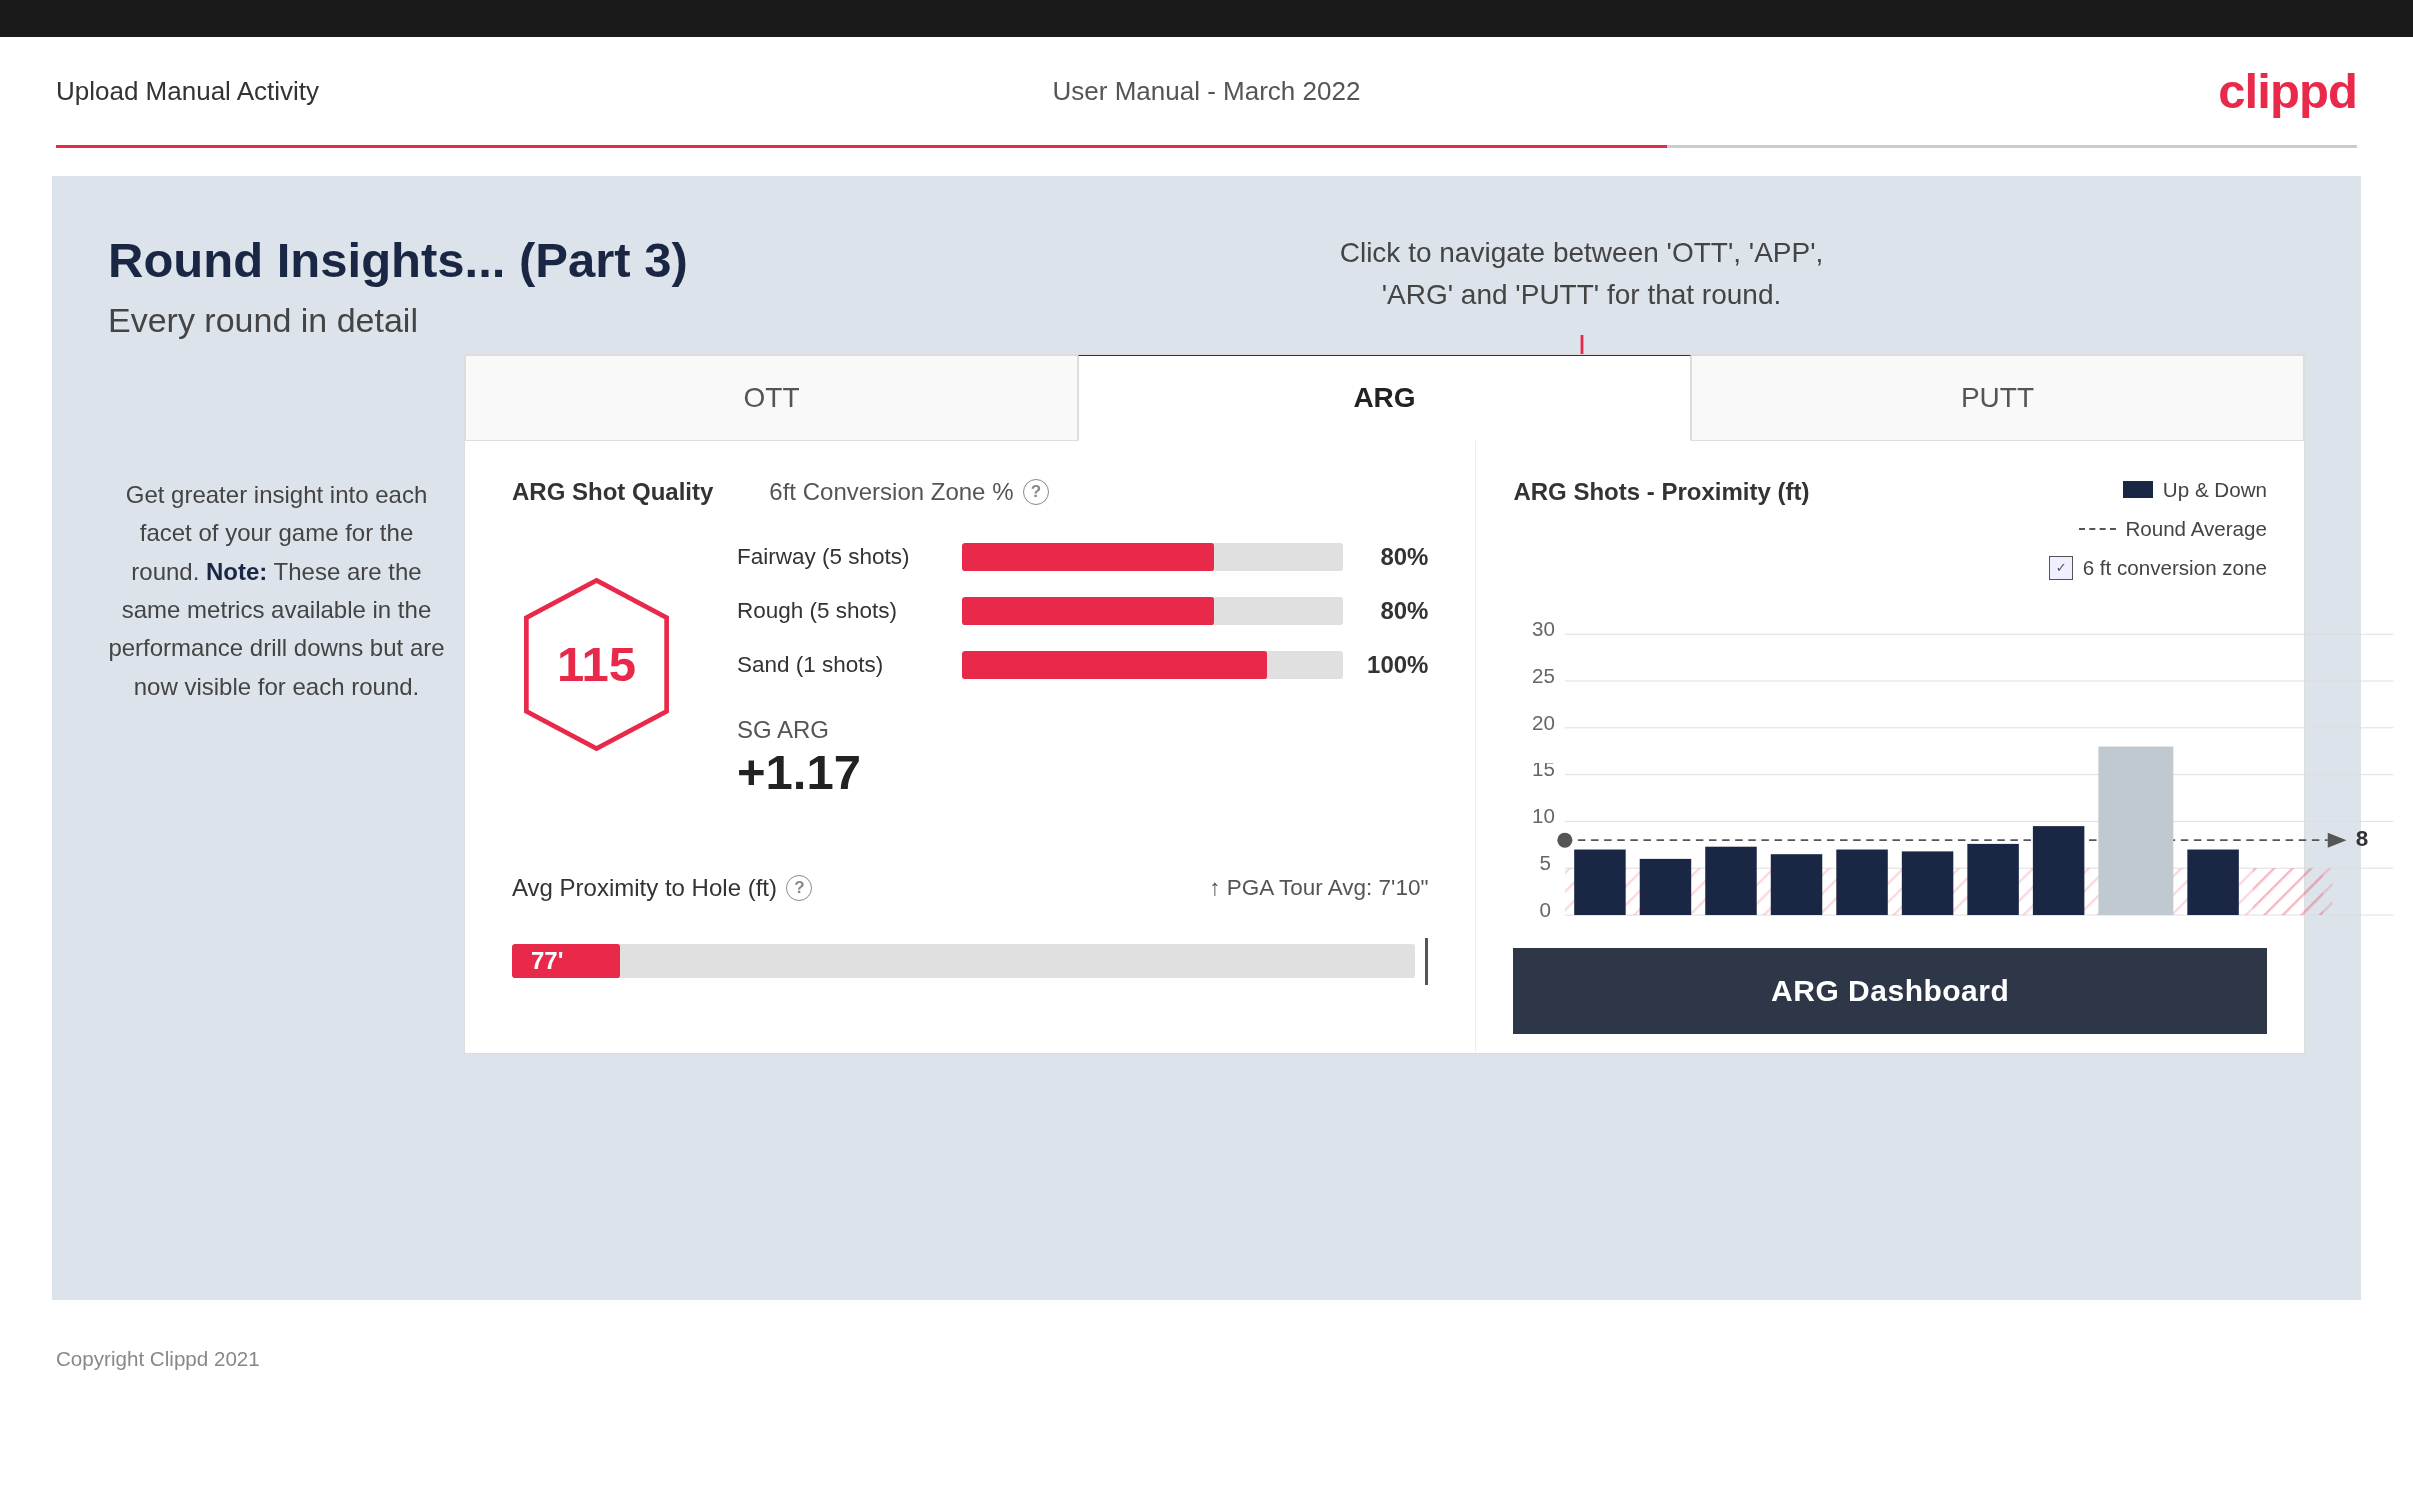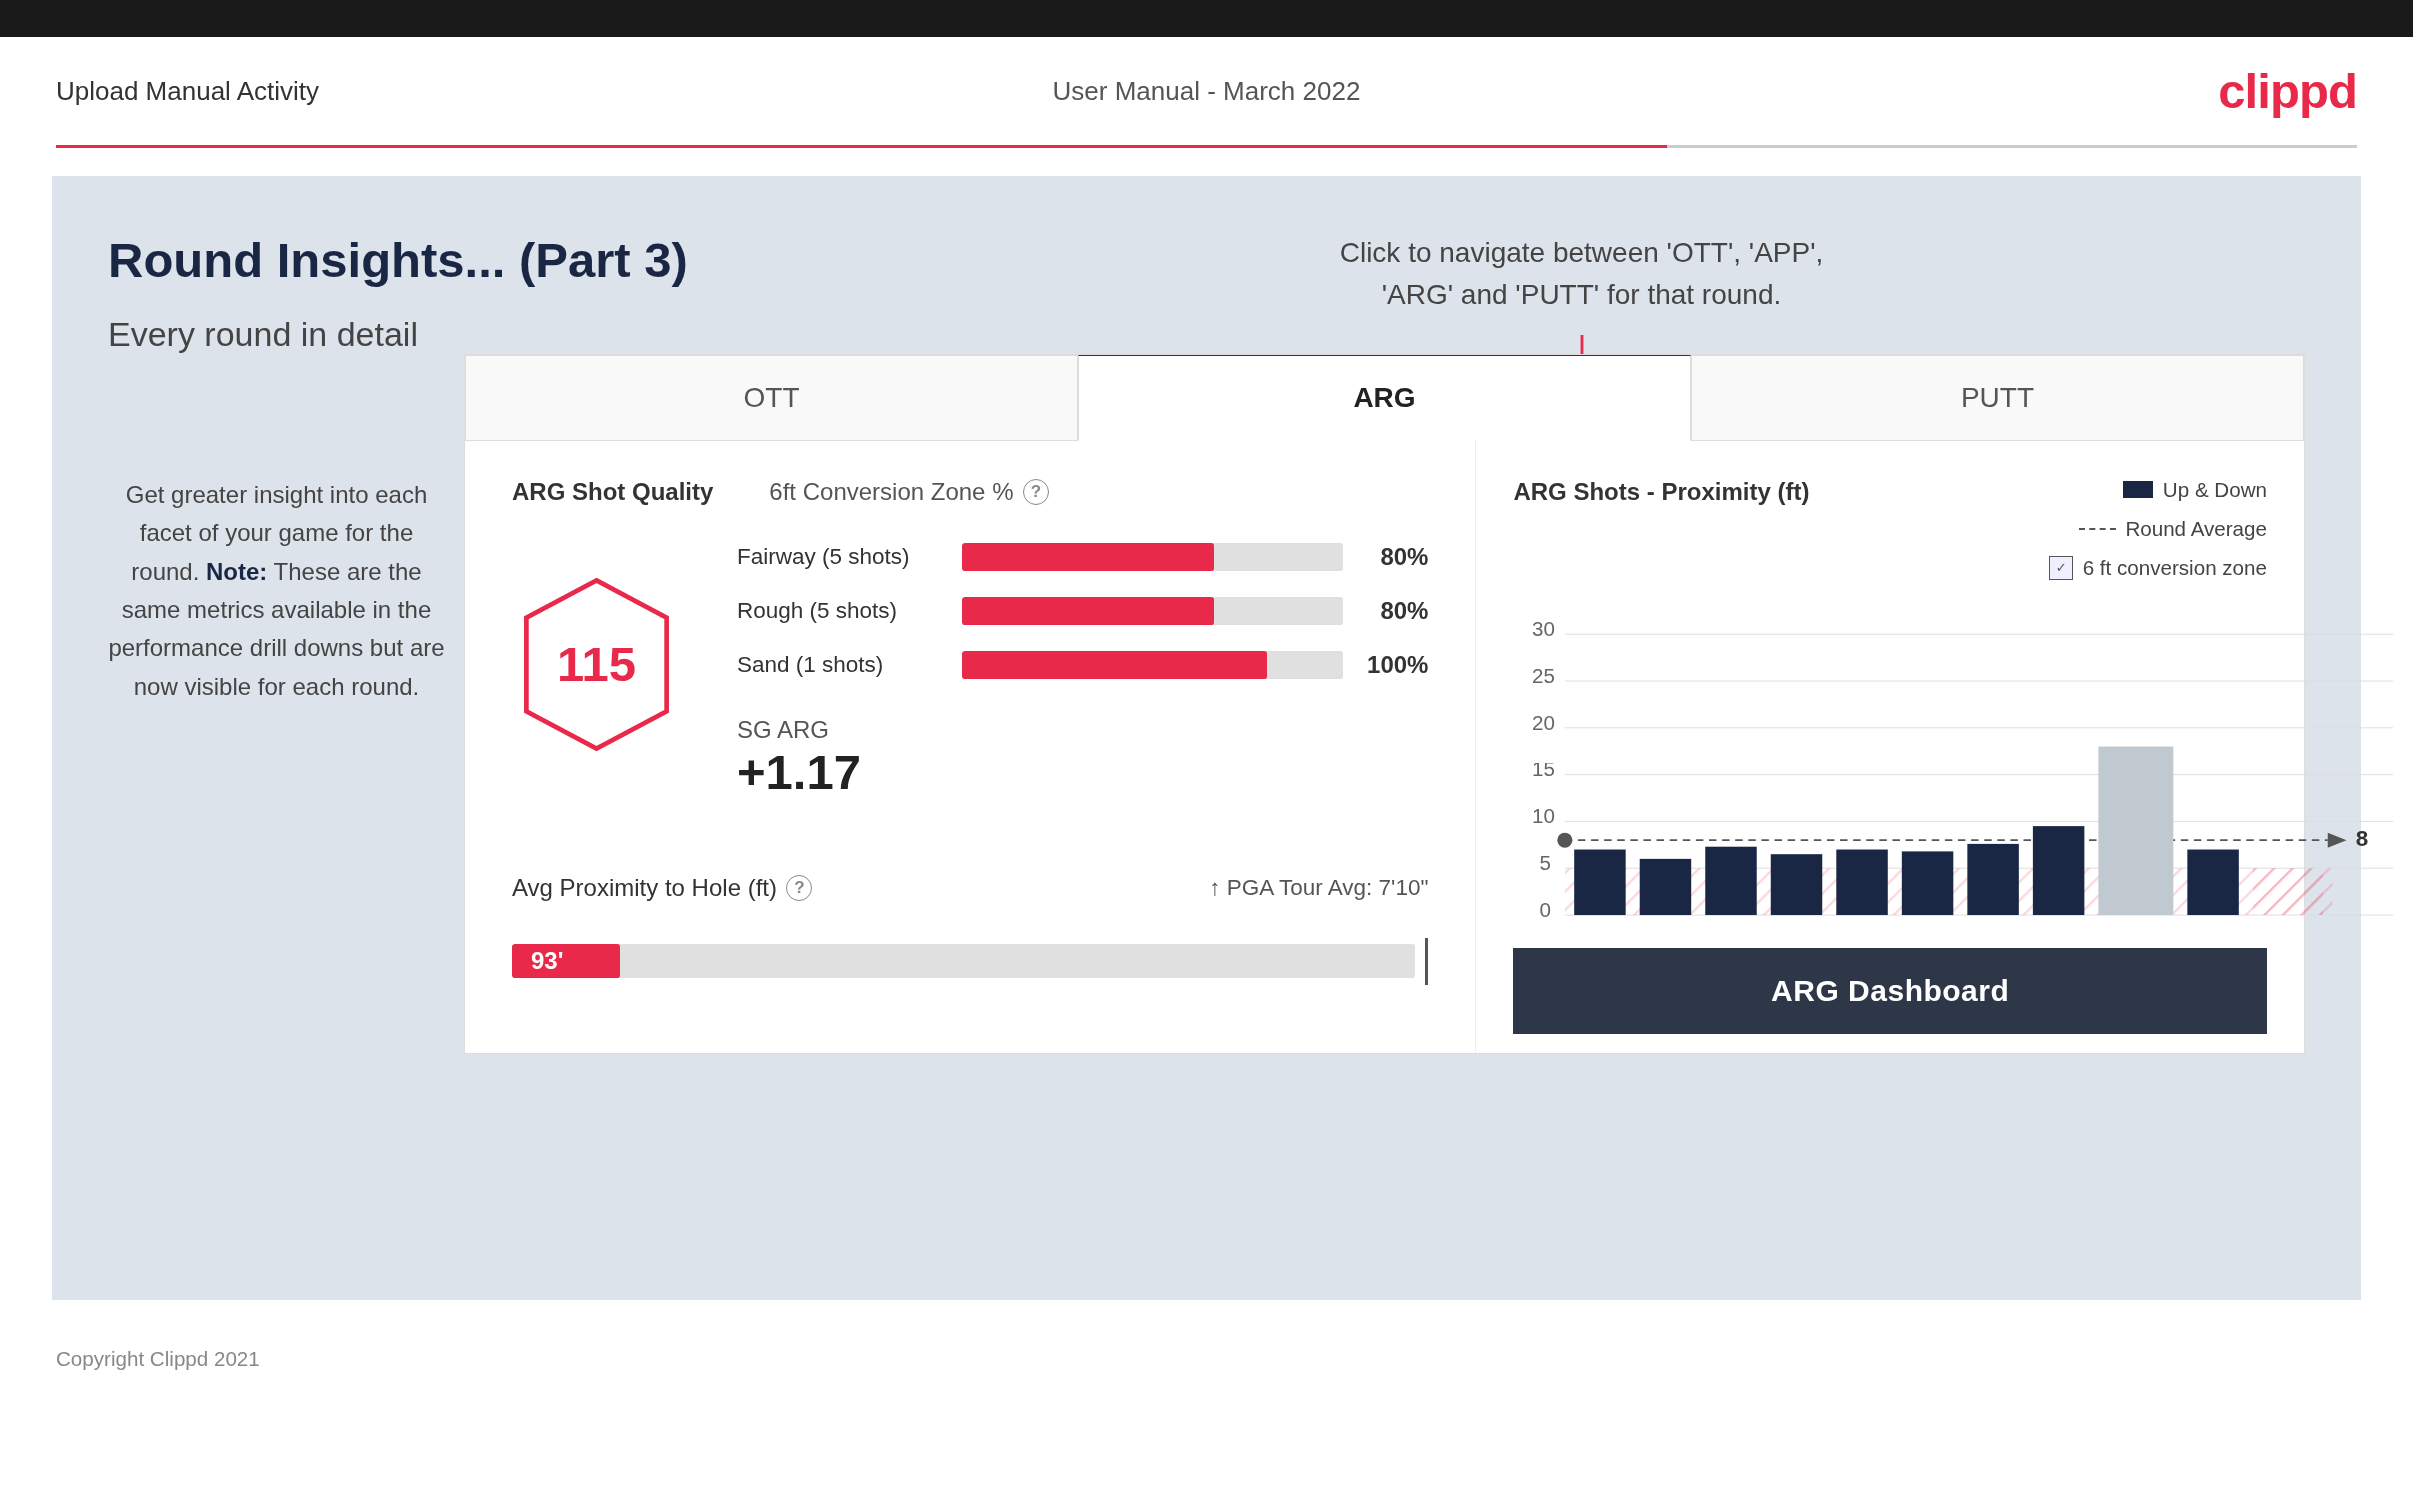--- a/index.html
+++ b/index.html
@@ -56,21 +56,21 @@
       margin: 28px 52px;
       padding: 56px 56px 75px;
       min-height: 1124px;
       position: relative;
     }
 
     .page-title {
       font-size: 49px;
       font-weight: 700;
       color: #1a2744;
-      margin-bottom: 27px;
+      margin-bottom: 13px;
     }
     .page-subtitle {
       font-size: 34px;
       color: #444;
       font-weight: 400;
       margin-bottom: 56px;
     }
 
     
     .nav-annotation {
@@ -506,21 +506,21 @@
           <div class="proximity-header">
             <div class="proximity-title">
               <span>Avg Proximity to Hole (ft)</span>
               <span class="info-icon">?</span>
             </div>
             <span class="proximity-avg">↑ PGA Tour Avg: 7'10"</span>
           </div>
           <div class="proximity-bar-wrap">
             <div class="proximity-bar-container">
               <div class="proximity-fill"></div>
-              <span class="proximity-value">93'</span>
+              <span class="proximity-value">77'</span>
             </div>
             <div class="cursor-line"></div>
           </div>
         </div>
       </div>
 
       <div class="panel-right">
         <div class="chart-header">
           <span class="chart-title">ARG Shots - Proximity (ft)</span>
           <div class="legend">

